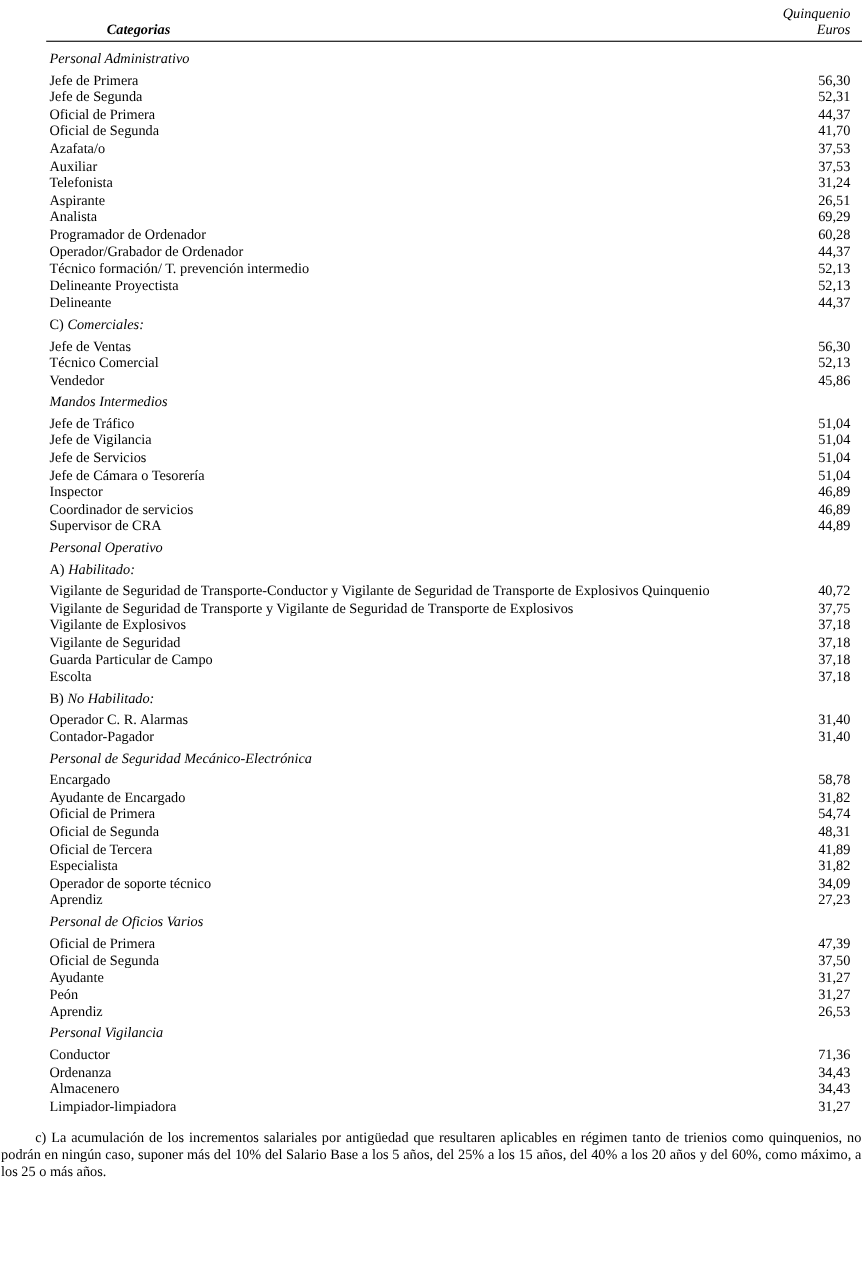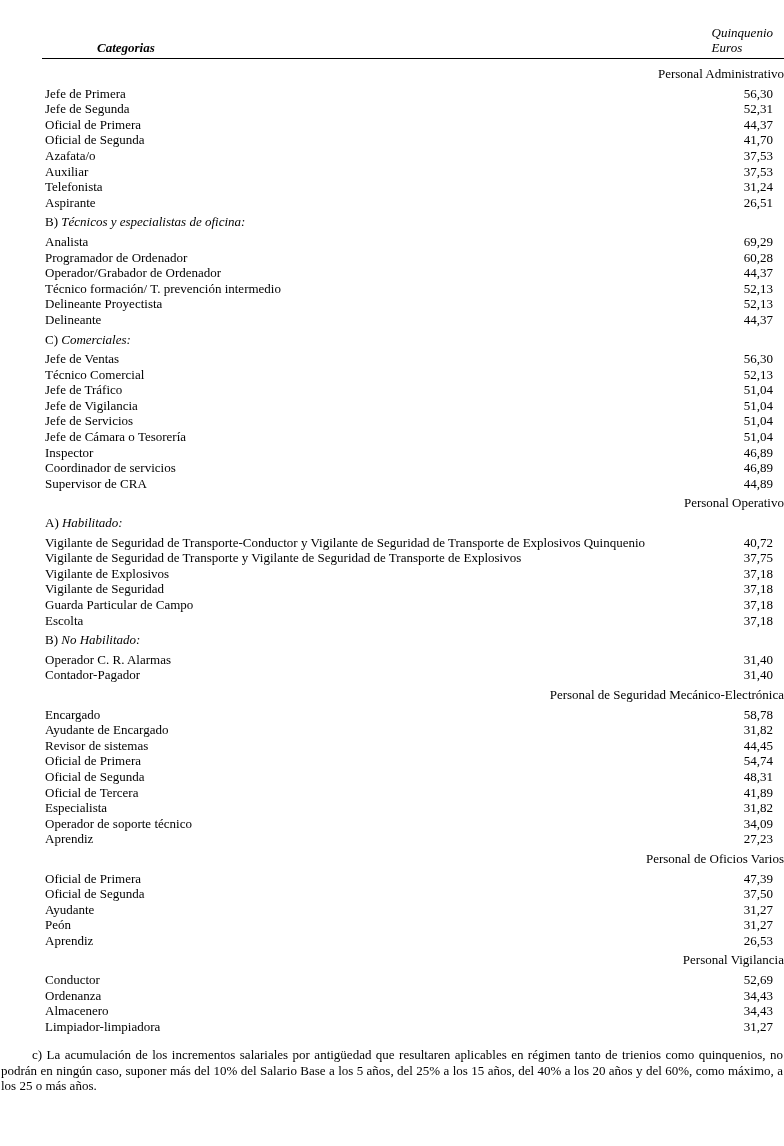--- a/index.html
+++ b/index.html
@@ -30,32 +30,31 @@
     border-bottom: 1.5px solid #000000;
   }
   .thead .cat {
     font-style: italic;
     margin-left: 52px;
     line-height: 15px;
     font-weight: bold;
   }
   .thead .unit {
     font-style: italic;
-    text-align: left;
+    text-align: right;
     line-height: 15px;
-    margin-top: 21px;
   }
   .tbody {
     padding-top: 3px;
   }
   .section-title {
+    font-style: italic;
     margin: 4px 0;
     padding-left: 3px;
     line-height: 15.6px;
-    text-align: right;
   }
   .subsection-title {
     margin: 4px 0;
     padding-left: 3px;
     line-height: 15.6px;
   }
   .subsection-title .prefix {
     font-style: normal;
   }
   .subsection-title .sublabel {
@@ -123,21 +122,20 @@
           <span class="row-value">37,53</span>
         </div>
         <div class="row">
           <span class="row-label">Telefonista</span>
           <span class="row-value">31,24</span>
         </div>
         <div class="row">
           <span class="row-label">Aspirante</span>
           <span class="row-value">26,51</span>
         </div>
-        <div class="subsection-title"><span class="prefix">B) </span><span class="sublabel">Técnicos y especialistas de oficina:</span></div>
         <div class="row">
           <span class="row-label">Analista</span>
           <span class="row-value">69,29</span>
         </div>
         <div class="row">
           <span class="row-label">Programador de Ordenador</span>
           <span class="row-value">60,28</span>
         </div>
         <div class="row">
           <span class="row-label">Operador/Grabador de Ordenador</span>
@@ -158,20 +156,25 @@
         <div class="subsection-title"><span class="prefix">C) </span><span class="sublabel">Comerciales:</span></div>
         <div class="row">
           <span class="row-label">Jefe de Ventas</span>
           <span class="row-value">56,30</span>
         </div>
         <div class="row">
           <span class="row-label">Técnico Comercial</span>
           <span class="row-value">52,13</span>
         </div>
         <div class="row">
+          <span class="row-label">Vendedor</span>
+          <span class="row-value">45,86</span>
+        </div>
+        <div class="section-title">Mandos Intermedios</div>
+        <div class="row">
           <span class="row-label">Jefe de Tráfico</span>
           <span class="row-value">51,04</span>
         </div>
         <div class="row">
           <span class="row-label">Jefe de Vigilancia</span>
           <span class="row-value">51,04</span>
         </div>
         <div class="row">
           <span class="row-label">Jefe de Servicios</span>
           <span class="row-value">51,04</span>
@@ -230,24 +233,20 @@
         <div class="section-title">Personal de Seguridad Mecánico-Electrónica</div>
         <div class="row">
           <span class="row-label">Encargado</span>
           <span class="row-value">58,78</span>
         </div>
         <div class="row">
           <span class="row-label">Ayudante de Encargado</span>
           <span class="row-value">31,82</span>
         </div>
         <div class="row">
-          <span class="row-label">Revisor de sistemas</span>
-          <span class="row-value">44,45</span>
-        </div>
-        <div class="row">
           <span class="row-label">Oficial de Primera</span>
           <span class="row-value">54,74</span>
         </div>
         <div class="row">
           <span class="row-label">Oficial de Segunda</span>
           <span class="row-value">48,31</span>
         </div>
         <div class="row">
           <span class="row-label">Oficial de Tercera</span>
           <span class="row-value">41,89</span>
@@ -281,21 +280,21 @@
           <span class="row-label">Peón</span>
           <span class="row-value">31,27</span>
         </div>
         <div class="row">
           <span class="row-label">Aprendiz</span>
           <span class="row-value">26,53</span>
         </div>
         <div class="section-title">Personal Vigilancia</div>
         <div class="row">
           <span class="row-label">Conductor</span>
-          <span class="row-value">52,69</span>
+          <span class="row-value">71,36</span>
         </div>
         <div class="row">
           <span class="row-label">Ordenanza</span>
           <span class="row-value">34,43</span>
         </div>
         <div class="row">
           <span class="row-label">Almacenero</span>
           <span class="row-value">34,43</span>
         </div>
         <div class="row">

